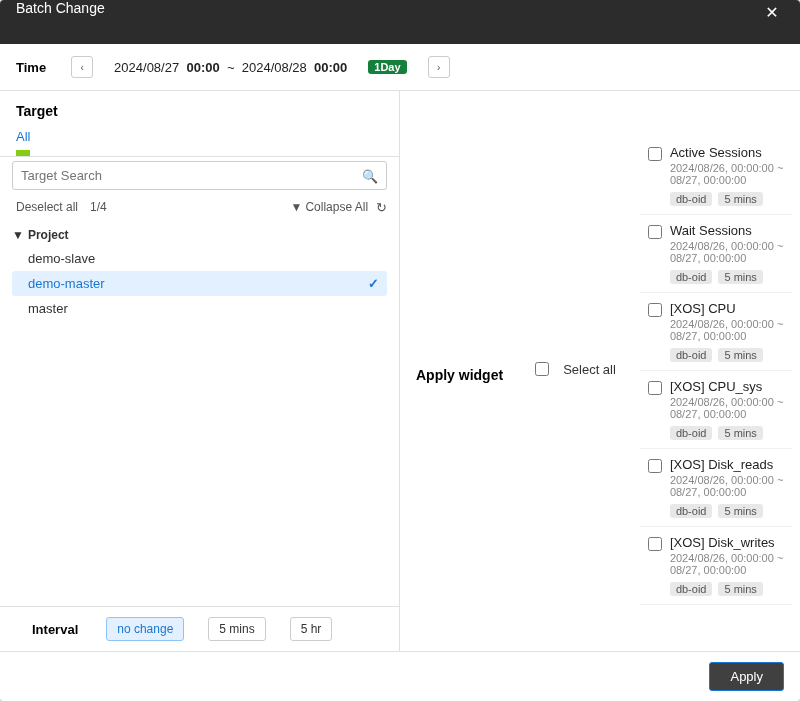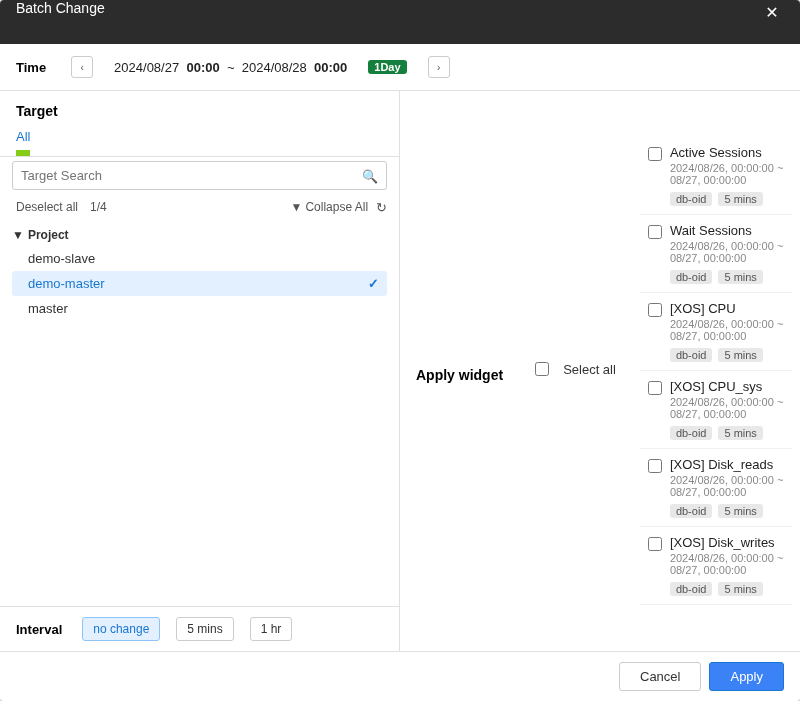--- a/index.html
+++ b/index.html
@@ -44,21 +44,21 @@
     .collapse-btn { background: none; border: none; cursor: pointer; font-size: 12px; color: #555; display: flex; align-items: center; gap: 3px; }
     .refresh-btn { background: none; border: none; cursor: pointer; font-size: 13px; color: #555; }
 
     .tree-section { padding: 4px 12px; overflow-y: auto; flex: 1; }
     .tree-group-label { font-size: 12px; font-weight: 600; color: #333; padding: 4px 0; display: flex; align-items: center; gap: 4px; cursor: pointer; }
     .tree-item { display: flex; align-items: center; justify-content: space-between; padding: 5px 8px 5px 16px; border-radius: 3px; cursor: pointer; font-size: 13px; color: #333; }
     .tree-item.selected { background: #e3f0ff; color: #1976d2; }
     .check-icon { color: #1976d2; font-weight: bold; font-size: 13px; }
 
     
-    .interval-bar { padding: 10px 16px; border-top: 1px solid #e0e0e0; display: flex; align-items: center; gap: 16px; flex-shrink: 0; }
+    .interval-bar { padding: 10px 32px; border-top: 1px solid #e0e0e0; display: flex; align-items: center; gap: 24px; flex-shrink: 0; }
     .interval-label { font-weight: 600; font-size: 13px; margin-right: 4px; }
     .interval-btn { border: 1px solid #ccc; background: #fff; border-radius: 3px; padding: 4px 10px; font-size: 12px; cursor: pointer; color: #333; }
     .interval-btn.active { background: #e3f0ff; border-color: #90c4f9; color: #1976d2; }
 
     
     .right-panel { flex: 1; display: flex; flex-direction: row; overflow: hidden; align-items: center; }
     .right-panel-title { padding: 12px 16px 4px; font-size: 14px; font-weight: 700; }
     .select-all-row { padding: 4px 16px 8px; font-size: 13px; color: #333; display: flex; align-items: center; gap: 14px; }
     .select-all-cb { width: 14px; height: 14px; cursor: pointer; }
 
@@ -66,21 +66,21 @@
     .widget-item { display: flex; align-items: flex-start; gap: 8px; padding: 8px 8px; border-bottom: 1px solid #f0f0f0; }
     .widget-cb { width: 14px; height: 14px; margin-top: 2px; cursor: pointer; flex-shrink: 0; }
     .widget-info { flex: 1; }
     .widget-name { font-size: 13px; font-weight: 500; color: #222; margin-bottom: 2px; }
     .widget-meta { font-size: 11px; color: #888; display: flex; align-items: center; gap: 6px; flex-wrap: wrap; }
     .widget-tag { background: #e8e8e8; color: #555; border-radius: 3px; padding: 1px 6px; font-size: 11px; }
 
     
     .modal-footer { padding: 10px 16px; border-top: 1px solid #e0e0e0; display: flex; justify-content: flex-end; gap: 8px; flex-shrink: 0; }
     .footer-btn { padding: 6px 20px; border-radius: 3px; font-size: 13px; cursor: pointer; border: 1px solid #ccc; background: #fff; color: #333; }
-    .footer-btn.primary { background: #3b82f6; color: #fff; border-color: #1976d2; }
+    .footer-btn.primary { background: #404040; color: #fff; border-color: #1976d2; }
   </style>
 </head>
 <body>
 
 <div class="modal-overlay">
   <div class="modal">
 
     <div class="modal-header">
       <span class="modal-header-title">Batch Change</span>
       <button class="close-btn">✕</button>
@@ -140,21 +140,21 @@
           </div>
           <div class="tree-item">
             <span>master</span>
           </div>
         </div>
 
         <div class="interval-bar">
           <span class="interval-label">Interval</span>
           <button class="interval-btn active">no change</button>
           <button class="interval-btn">5 mins</button>
-          <button class="interval-btn">1 hr</button>
+          <button class="interval-btn">5 hr</button>
         </div>
       </div>
 
       <div class="right-panel">
         <div class="right-panel-title">Apply widget</div>
         <div class="select-all-row">
           <input type="checkbox" class="select-all-cb" style="">
           <span>Select all</span>
         </div>
 
@@ -231,18 +231,17 @@
               </div>
             </div>
           </div>
 
         </div>
       </div>
 
     </div>
 
     <div class="modal-footer">
-      <button class="footer-btn">Cancel</button>
       <button class="footer-btn primary">Apply</button>
     </div>
 
   </div>
 </div>
 
 </body></html>

